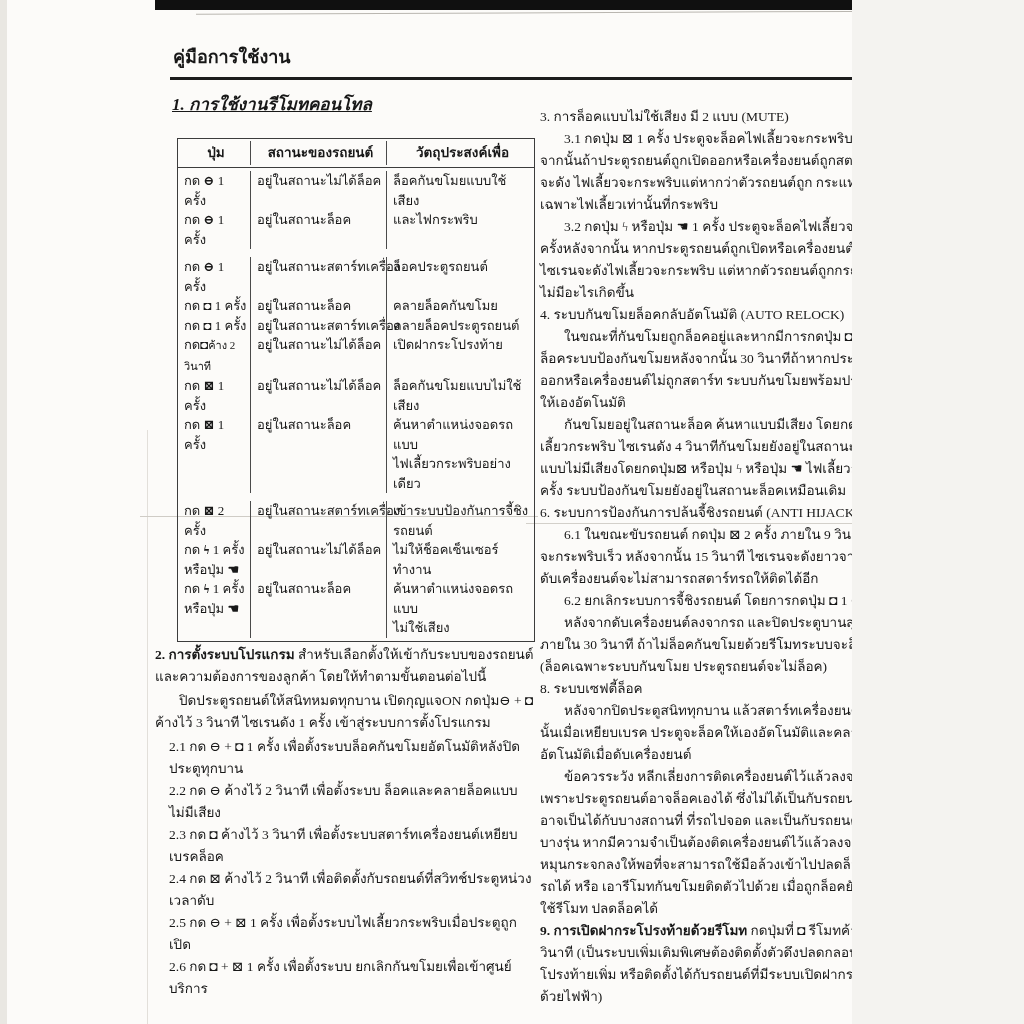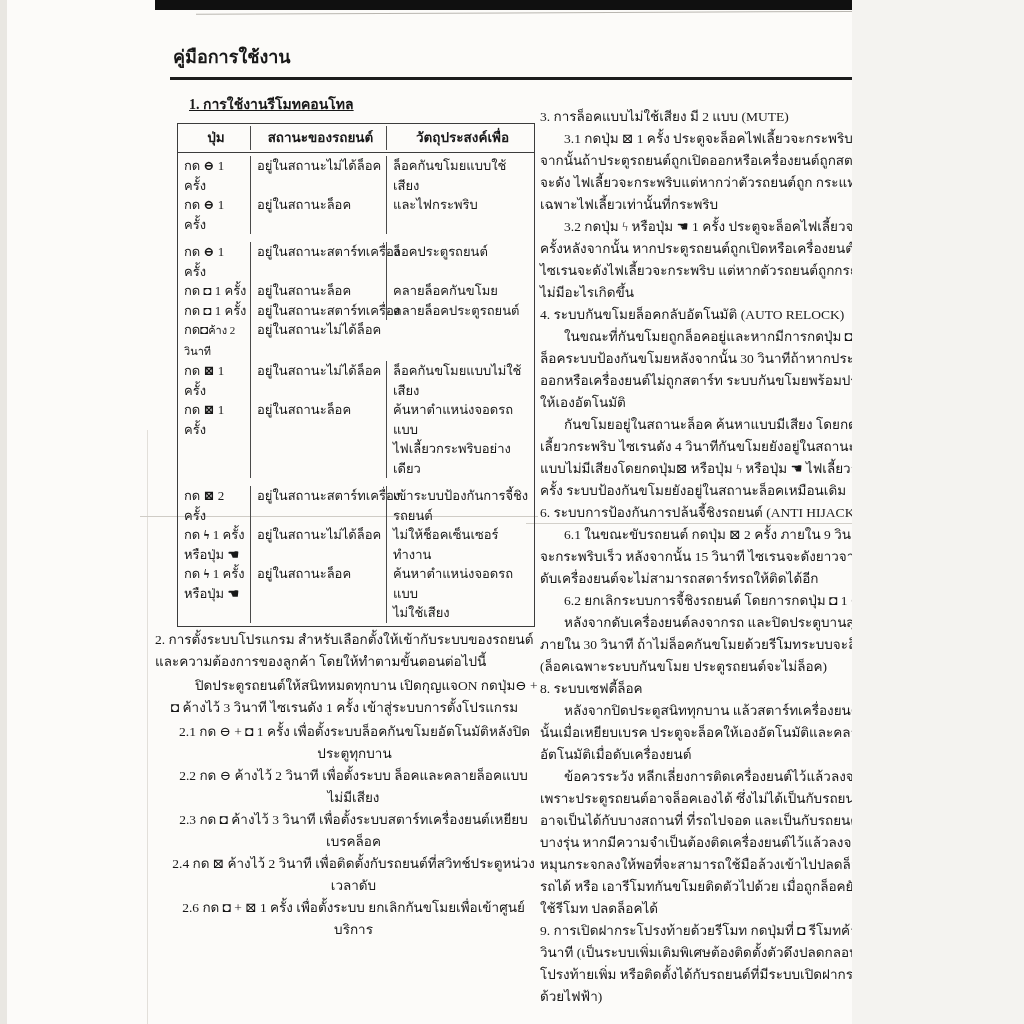--- a/index.html
+++ b/index.html
@@ -9,40 +9,40 @@
   .page-edge{position:absolute;left:147px;top:430px;width:1px;height:594px;background:#e2dfda;}
   .topbar{position:absolute;left:155px;top:0;width:726px;height:10px;background:#101010;}
   .scanline-top{position:absolute;left:196px;top:12px;width:828px;height:1px;background:#b9b6b0;transform:rotate(-0.25deg);}
   .artifact-left{position:absolute;left:140px;top:516px;width:398px;height:1px;background:#cfccc6;}
   .artifact-right{position:absolute;left:526px;top:523px;width:398px;height:1px;background:#d3d0ca;}
   .doc-title{position:absolute;left:173px;top:42px;font-size:18px;font-weight:bold;}
   .title-rule{position:absolute;left:170px;top:77px;width:708px;height:3px;background:#1d1d1d;}
   .col{position:absolute;font-size:13.5px;line-height:22px;overflow-wrap:break-word;}
   .col-left{left:155px;top:94px;width:383px;}
   .col-right{left:540px;top:106px;width:382px;}
-  .sec1-heading{font-weight:bold;text-decoration:underline;font-size:14px;margin-left:34px;}
+  .sec1-heading{font-weight:bold;font-style:italic;text-decoration:underline;font-size:17px;margin-left:17px;}
   
-  .rtable{margin:7px 0 2px 22px;width:356px;border:1.5px solid #3c3c3c;font-size:13px;line-height:19.5px;padding:2px 0 3px 0;}
+  .rtable{margin:22px 0 2px 22px;width:356px;border:1.5px solid #3c3c3c;font-size:13px;line-height:19.5px;padding:2px 0 3px 0;}
   .tr{display:grid;grid-template-columns:72px 136px 1fr;}
   .tr.head{font-weight:bold;font-size:13.5px;line-height:24px;}
   .tr.head .td{text-align:center;}
   .hr-sep{height:0;border-bottom:1.2px solid #3c3c3c;margin:2px 0 3px 0;}
   .td{padding:0 2px 0 6px;}
   .td.c2,.td.c3{border-left:1.2px solid #4a4a4a;}
   .td.c2{white-space:nowrap;}
   .ic{font-weight:bold;}
   .gap{height:8px;}
   
   .para{margin:0;}
   .indent{text-indent:24px;}
-  .lead{font-weight:normal;}
-  .list-item{margin-left:14px;text-align:center;}
+  .lead{font-weight:bold;}
+  .list-item{margin-left:14px;}
   .h-bold{font-weight:normal;}
   .small-note{font-size:11px;font-weight:bold;}
-  .mt2{margin-top:2px;margin-left:16px;}
+  .mt2{margin-top:2px;}
 </style>
 </head>
 <body>
 
 <div class="page">
   <div class="left-strip"></div>
   <div class="page-edge"></div>
   <div class="topbar"></div>
   <div class="scanline-top"></div>
   <div class="artifact-left"></div>
@@ -91,20 +91,21 @@
 
       <div class="tr">
         <div class="td c1"><span>กด</span> <span class="ic">◘</span> <span>1 ครั้ง</span></div>
         <div class="td c2">อยู่ในสถานะสตาร์ทเครื่อง</div>
         <div class="td c3">คลายล็อคประตูรถยนต์</div>
       </div>
 
       <div class="tr">
         <div class="td c1"><span>กด</span><span class="ic">◘</span><span style="font-size:11px;">ค้าง 2 วินาที</span></div>
         <div class="td c2">อยู่ในสถานะไม่ได้ล็อค</div>
+        <div class="td c3">เปิดฝากระโปรงท้าย</div>
       </div>
 
       <div class="tr">
         <div class="td c1"><span>กด</span> <span class="ic">⊠</span> <span>1 ครั้ง</span></div>
         <div class="td c2">อยู่ในสถานะไม่ได้ล็อค</div>
         <div class="td c3">ล็อคกันขโมยแบบไม่ใช้เสียง</div>
       </div>
 
       <div class="tr">
         <div class="td c1"><span>กด</span> <span class="ic">⊠</span> <span>1 ครั้ง</span></div>
@@ -146,20 +147,21 @@
       </div>
     </div>
 
     <p class="para"><b class="lead">2. การตั้งระบบโปรแกรม</b><span> สำหรับเลือกตั้งให้เข้ากับระบบของรถยนต์และความต้องการของลูกค้า โดยให้ทำตามขั้นตอนต่อไปนี้</span></p>
     <p class="para indent mt2">ปิดประตูรถยนต์ให้สนิทหมดทุกบาน เปิดกุญแจON กดปุ่ม⊖ + ◘ ค้างไว้ 3 วินาที ไซเรนดัง 1 ครั้ง เข้าสู่ระบบการตั้งโปรแกรม</p>
 
     <div class="list-item mt2">2.1 กด ⊖ + ◘ 1 ครั้ง เพื่อตั้งระบบล็อคกันขโมยอัตโนมัติหลังปิดประตูทุกบาน</div>
     <div class="list-item">2.2 กด ⊖ ค้างไว้ 2 วินาที เพื่อตั้งระบบ ล็อคและคลายล็อคแบบไม่มีเสียง</div>
     <div class="list-item">2.3 กด ◘ ค้างไว้ 3 วินาที เพื่อตั้งระบบสตาร์ทเครื่องยนต์เหยียบเบรคล็อค</div>
     <div class="list-item">2.4 กด ⊠ ค้างไว้ 2 วินาที เพื่อติดตั้งกับรถยนต์ที่สวิทช์ประตูหน่วงเวลาดับ</div>
+    <div class="list-item">2.5 กด ⊖ + ⊠ 1 ครั้ง เพื่อตั้งระบบไฟเลี้ยวกระพริบเมื่อประตูถูกเปิด</div>
     <div class="list-item">2.6 กด ◘ + ⊠ 1 ครั้ง เพื่อตั้งระบบ ยกเลิกกันขโมยเพื่อเข้าศูนย์บริการ</div>
 
   </div>
 
   <div class="col col-right">
     <div class="h-bold">3. การล็อคแบบไม่ใช้เสียง มี 2 แบบ (MUTE)</div>
     <p class="para indent">3.1 กดปุ่ม ⊠ 1 ครั้ง ประตูจะล็อคไฟเลี้ยวจะกระพริบ 1 ครั้งหลังจากนั้นถ้าประตูรถยนต์ถูกเปิดออกหรือเครื่องยนต์ถูกสตาร์ทไซเรนจะดัง ไฟเลี้ยวจะกระพริบแต่หากว่าตัวรถยนต์ถูก กระแทก จะมีเฉพาะไฟเลี้ยวเท่านั้นที่กระพริบ</p>
     <p class="para indent">3.2 กดปุ่ม ϟ หรือปุ่ม ☚ 1 ครั้ง ประตูจะล็อคไฟเลี้ยวจะกระพริบ 1 ครั้งหลังจากนั้น หากประตูรถยนต์ถูกเปิดหรือเครื่องยนต์ถูกสตาร์ท ไซเรนจะดังไฟเลี้ยวจะกระพริบ แต่หากตัวรถยนต์ถูกกระแทกจะไม่มีอะไรเกิดขึ้น</p>
 
     <div class="h-bold">4. ระบบกันขโมยล็อคกลับอัตโนมัติ (AUTO RELOCK)</div>

